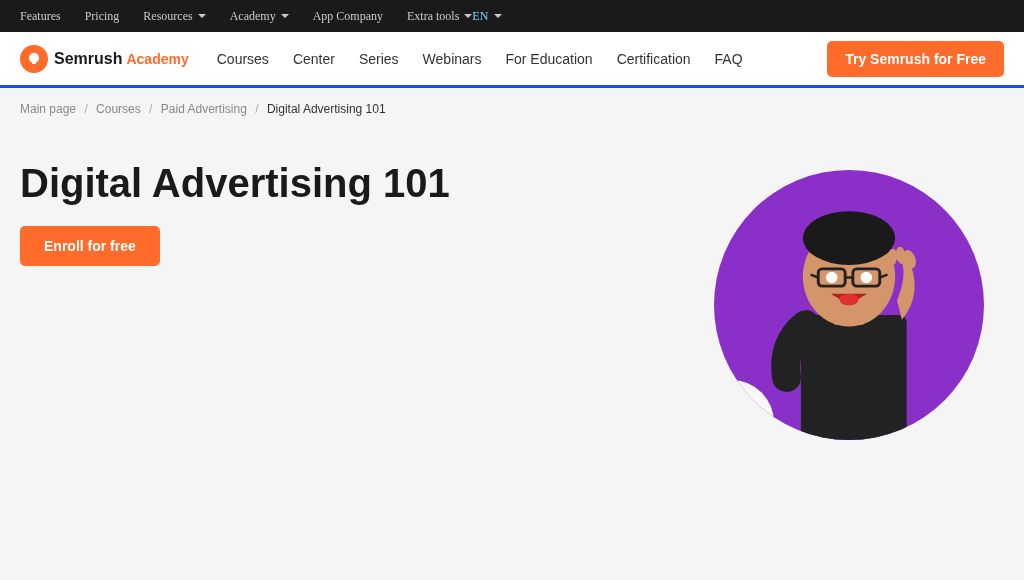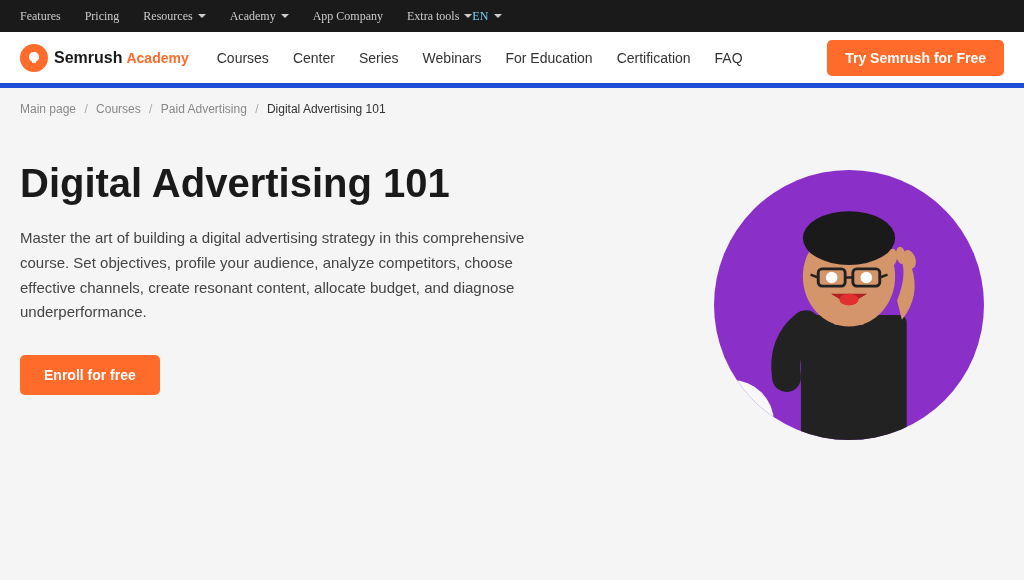--- a/index.html
+++ b/index.html
@@ -46,21 +46,21 @@
       cursor: pointer;
     }
 
     
     .main-nav {
       background: #fff;
       height: 56px;
       display: flex;
       align-items: center;
       padding: 0 20px;
-      border-bottom: 5px solid #1d4ed8;
+      border-bottom: 3px solid #1d4ed8;
       justify-content: space-between;
     }
     .nav-left {
       display: flex;
       align-items: center;
       gap: 28px;
     }
     .logo {
       display: flex;
       align-items: center;
@@ -266,21 +266,20 @@
     <a href="#">Courses</a>
     <span class="sep">/</span>
     <a href="#">Paid Advertising</a>
     <span class="sep">/</span>
     <span class="current">Digital Advertising 101</span>
   </div>
 
   <div class="hero">
     <div class="hero-content">
       <h1 class="hero-title">Digital Advertising 101</h1>
-      <p class="hero-desc">Master the art of building a digital advertising strategy in this comprehensive course. Set objectives, profile your audience, analyze competitors, choose effective channels, create resonant content, allocate budget, and diagnose underperformance.</p>
       <button class="enroll-btn">Enroll for free</button>
     </div>
 
     <div class="circle-container">
       <div class="purple-circle">
         <div class="notch-tr"></div>
         <div class="notch-bl"></div>
 
         <svg class="person-svg" viewBox="0 0 200 260" xmlns="http://www.w3.org/2000/svg">
 

